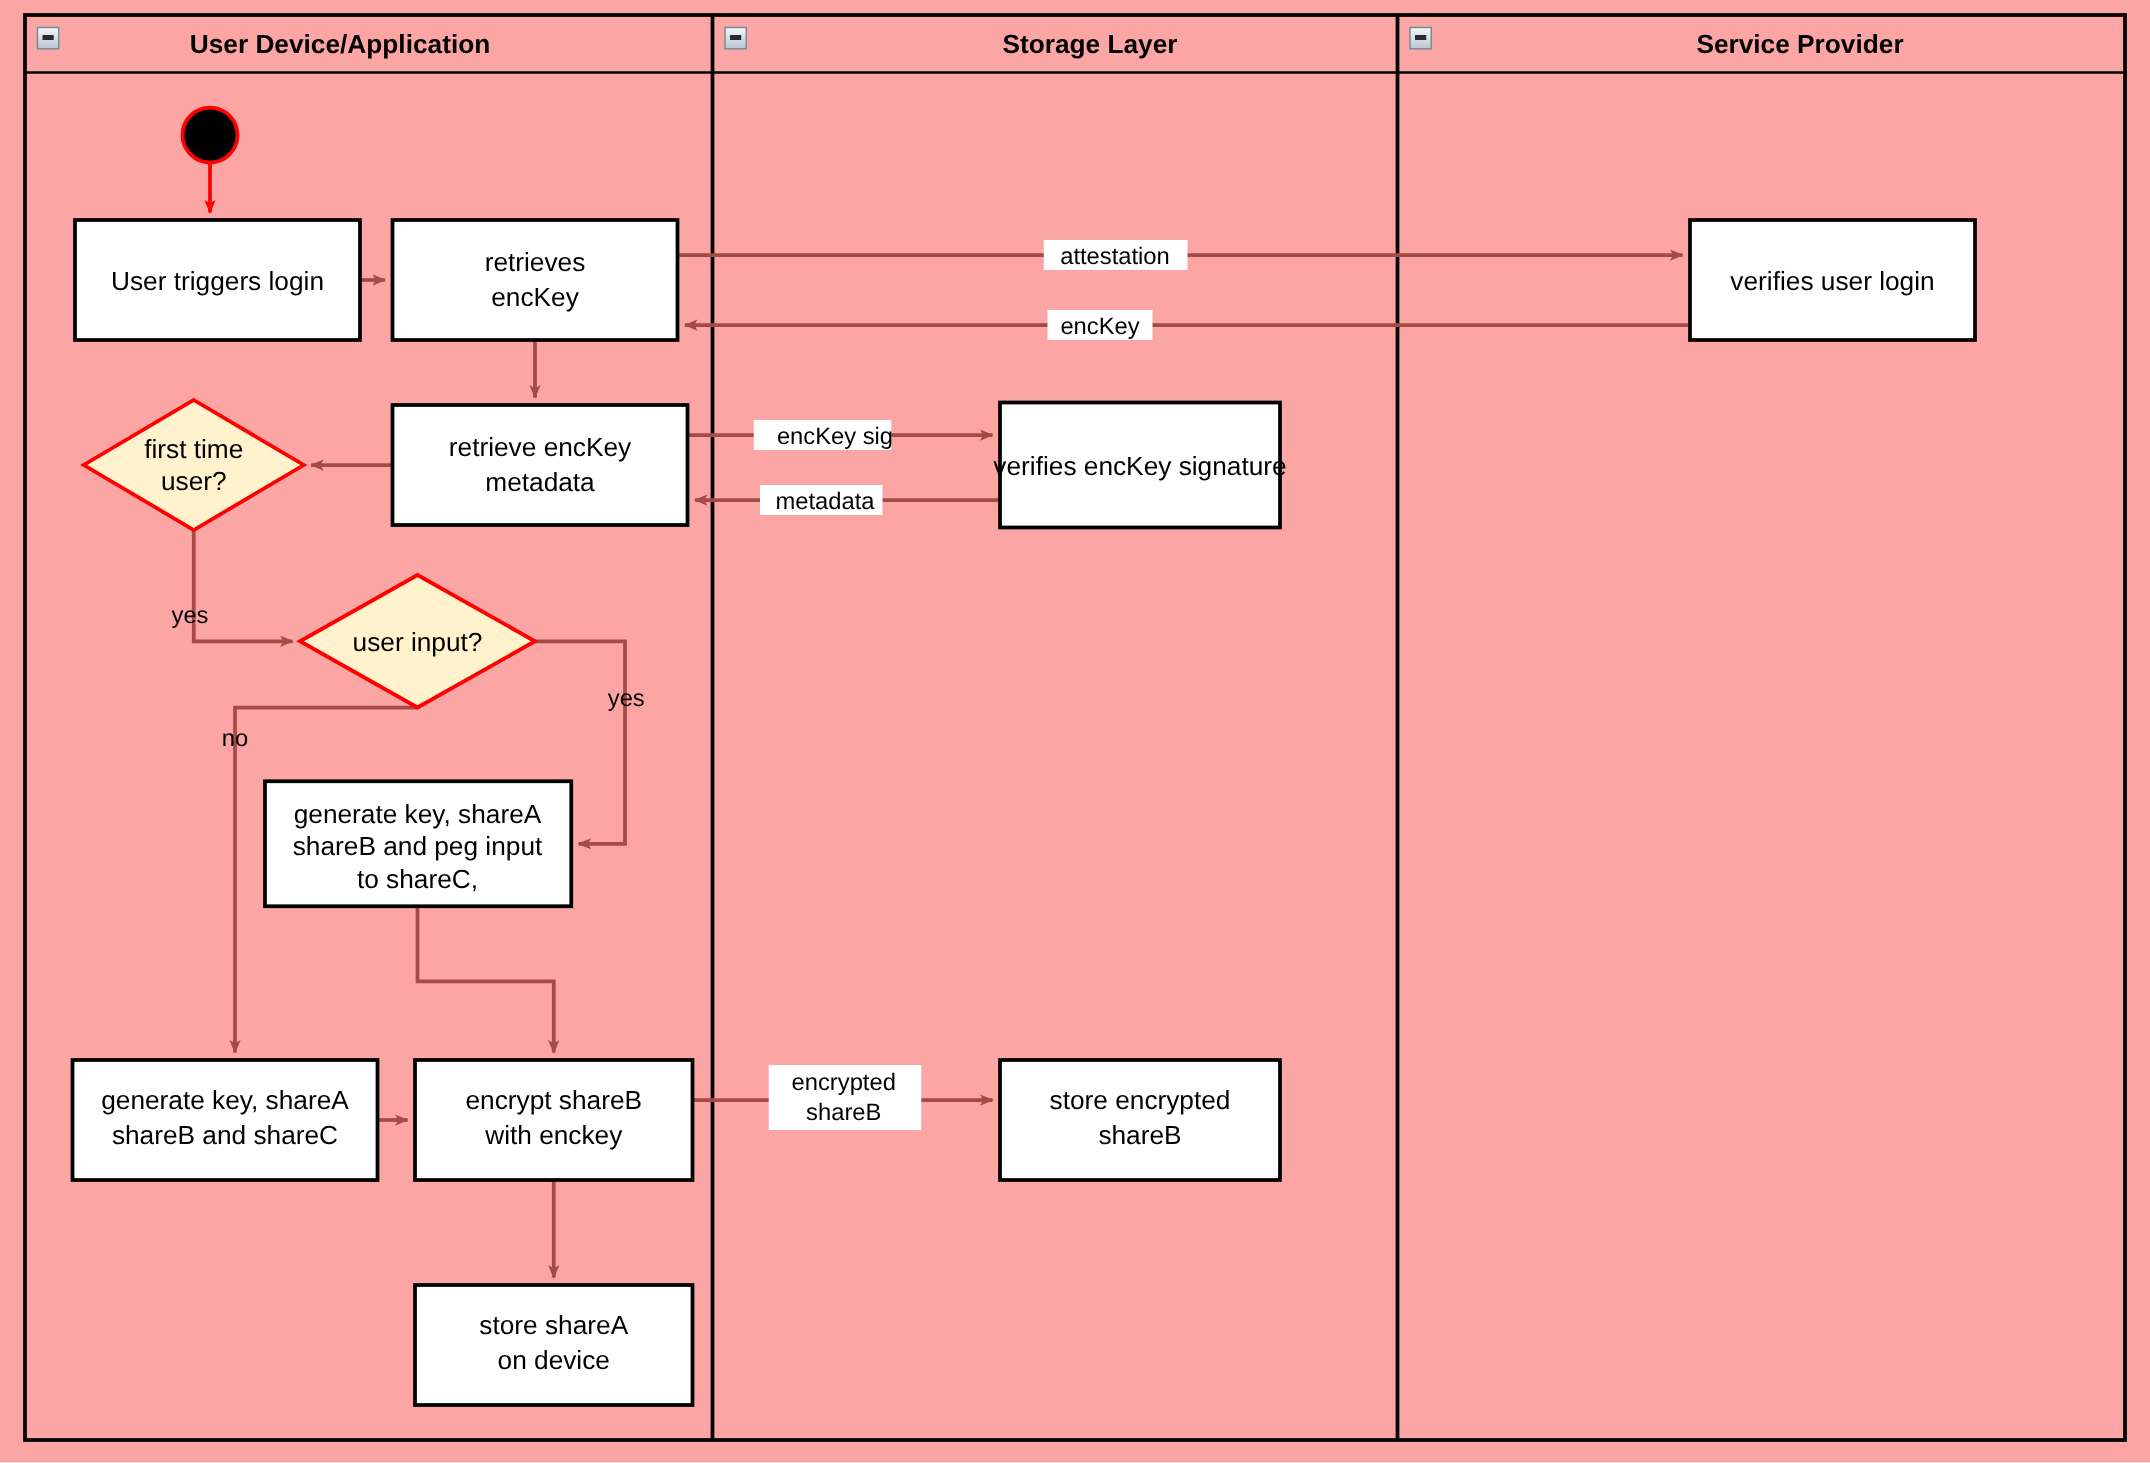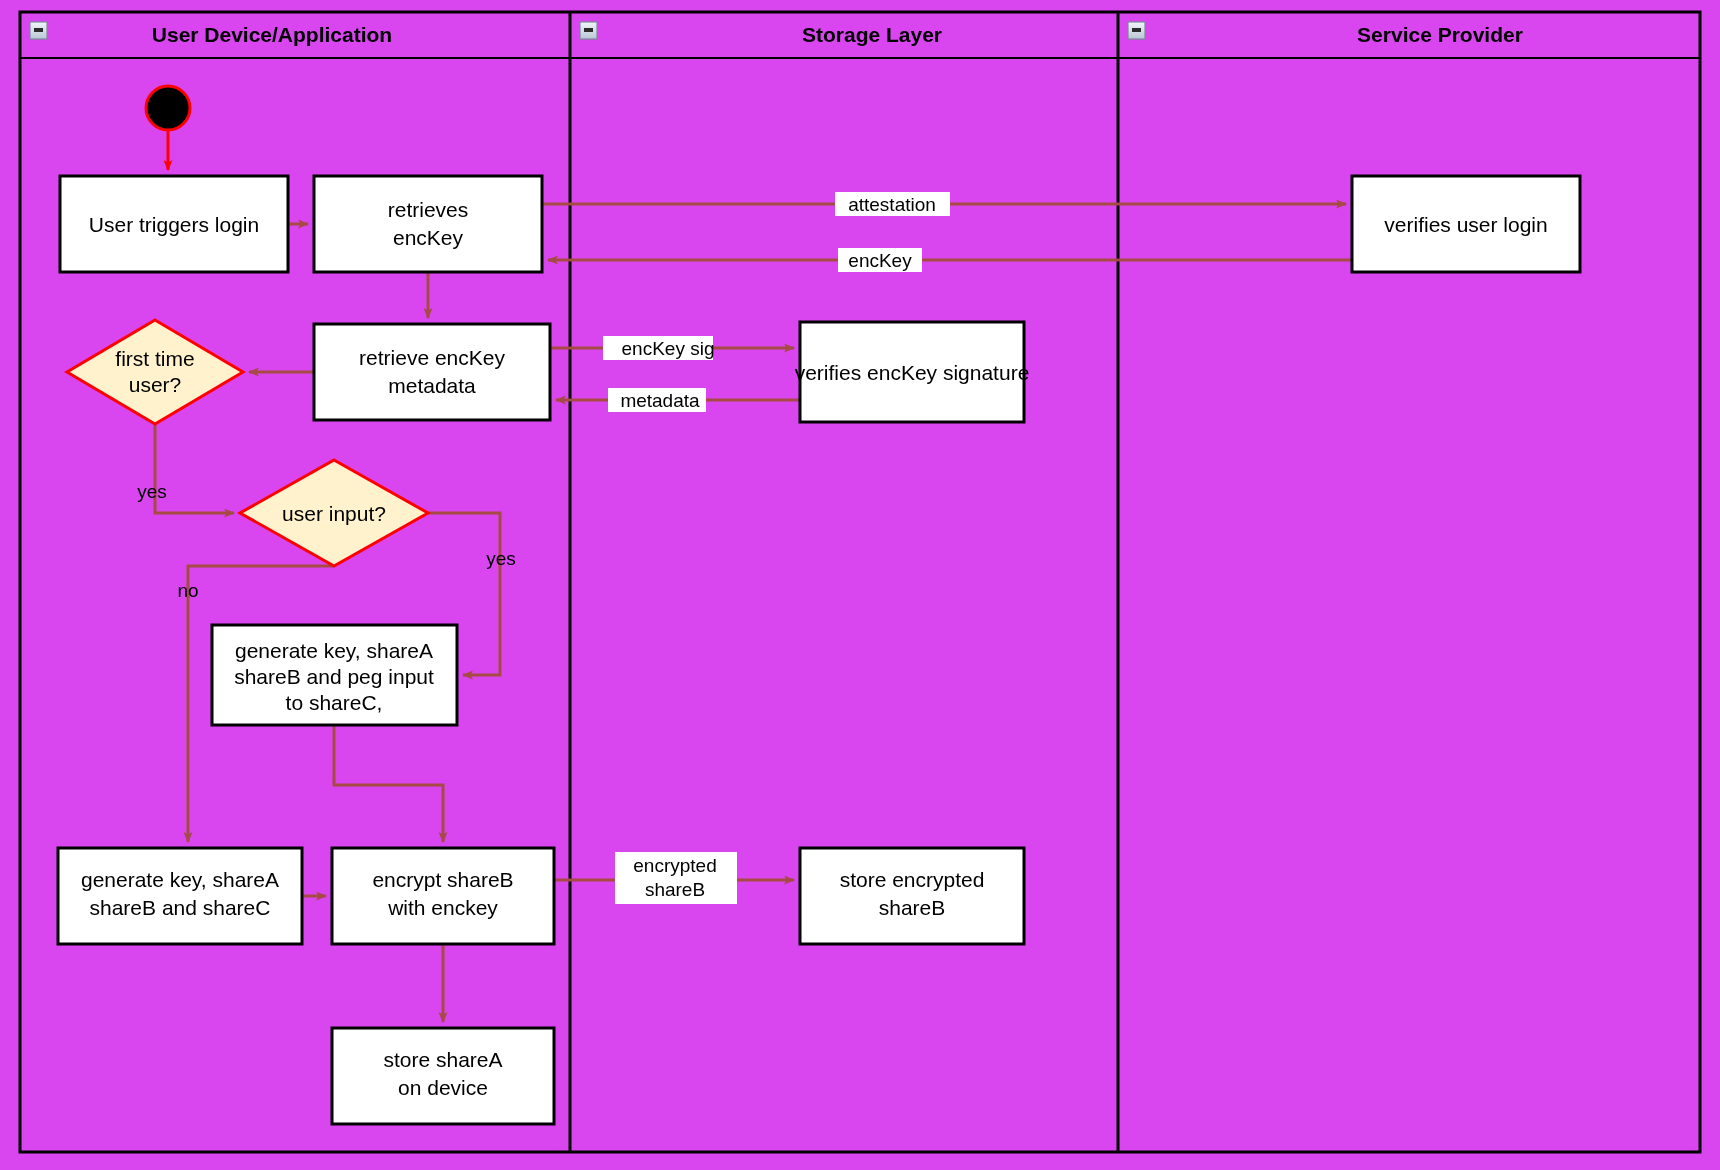--- a/index.html
+++ b/index.html
@@ -1,17 +1,17 @@
 <!DOCTYPE html>
 <html><head>
 <meta charset="utf-8">
 <style>
   html,body{margin:0;padding:0;background:#ffffff;}
   body{font-family:"Liberation Sans",sans-serif;}
-  #stage{position:relative;width:1720px;height:1170px;background:#d946ef;overflow:hidden;}
+  #stage{position:relative;width:1720px;height:1170px;background:#fca5a5;overflow:hidden;}
   svg{display:block;}
   .lane-title{font-family:"Liberation Sans",sans-serif;font-size:21px;font-weight:bold;fill:#000000;}
   .node-text{font-family:"Liberation Sans",sans-serif;font-size:21px;fill:#000000;}
   .edge-text{font-family:"Liberation Sans",sans-serif;font-size:19px;fill:#000000;}
   .frame{fill:none;stroke:#000000;stroke-width:3;}
   .lane-div{stroke:#000000;stroke-width:3;}
   .hdr-line{stroke:#000000;stroke-width:2;}
   .act-box{fill:#ffffff;stroke:#000000;stroke-width:3;}
   .dec{fill:#fff2cc;stroke:#ff0000;stroke-width:3;}
   .flow{stroke:#a54a45;stroke-width:3;fill:none;}

